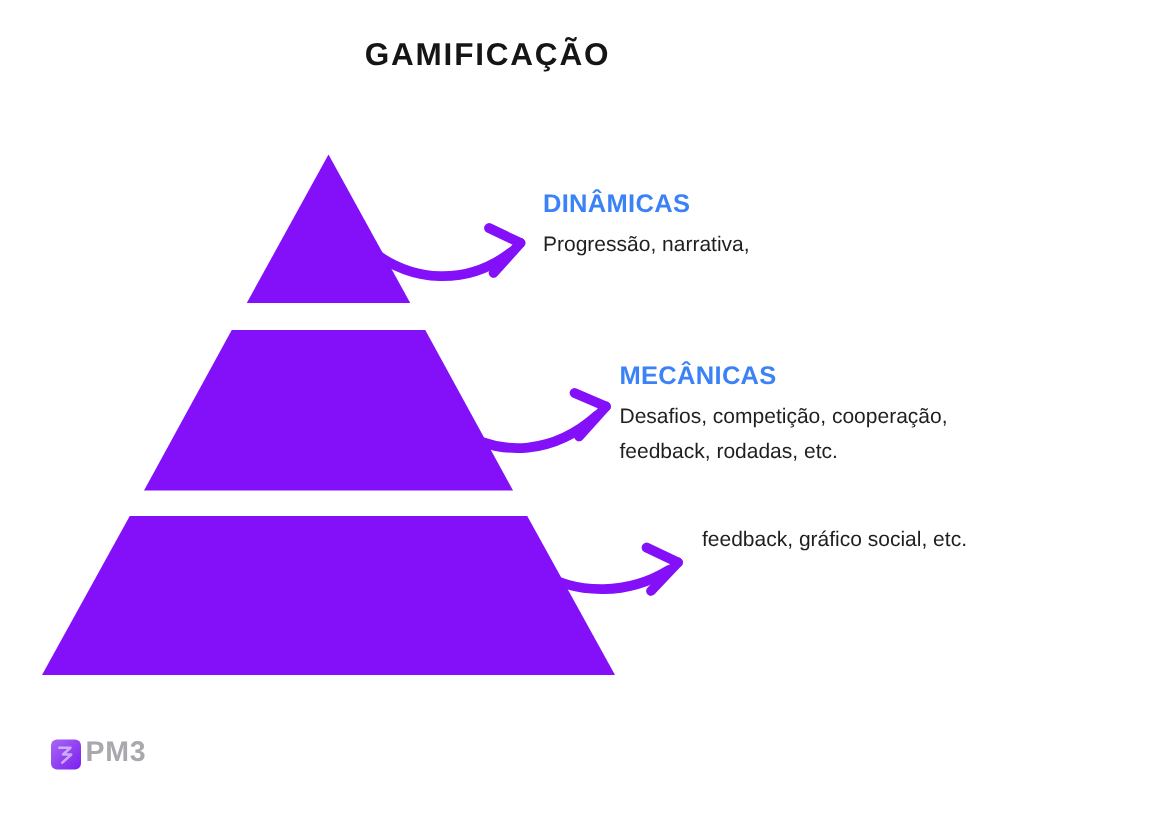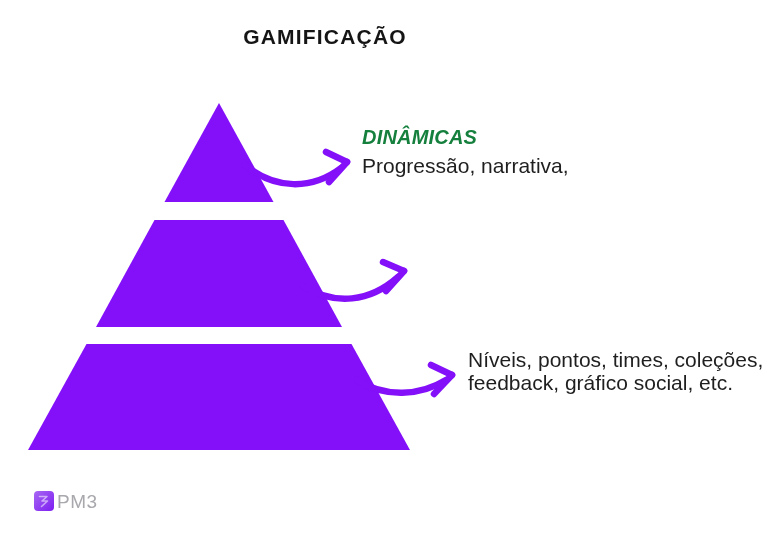--- a/index.html
+++ b/index.html
@@ -27,40 +27,40 @@
     position: absolute;
     left: 0; top: 0;
     width: 776px; height: 545px;
   }
   .section {
     position: absolute;
     color: #1f1f1f;
   }
   .section h2 {
     margin: 0 0 5px 0;
-    font-size: 20px;
+    font-size: 17px;
     font-weight: bold;
     letter-spacing: 0.2px;
-    color: #15803d;
-    font-style: italic;
+    color: #3b82f6;
   }
   .section .line {
-    font-size: 21px;
+    font-size: 14px;
     line-height: 23px;
     color: #1f1f1f;
   }
   .sec-dinamicas   { left: 362px; top: 126px; }
   .sec-mecanicas   { left: 413px; top: 241px; }
   .sec-componentes { left: 468px; top: 348px; }
   .logo {
     position: absolute;
     left: 34px; top: 491px;
     display: flex;
-    align-items: flex-start;
+    align-items: flex-end;
     gap: 3px;
+    font-weight: bold;
   }
   .logo-mark {
     width: 20px; height: 20px;
     border-radius: 4px;
     background: linear-gradient(135deg, #a768f2 0%, #7d1df2 100%);
     display: flex;
     align-items: center;
     justify-content: center;
     flex: 0 0 auto;
   }
@@ -100,23 +100,27 @@
       <path d="M452 375 L431 365"></path>
       <path d="M452 375 L434 394"></path>
     </g>
   </svg>
 
   <div class="section sec-dinamicas">
     <h2>DINÂMICAS</h2>
     <div class="line">Progressão, narrativa,</div>
   </div>
 
+  <div class="section sec-mecanicas">
+    <h2>MECÂNICAS</h2>
+    <div class="line">Desafios, competição, cooperação,</div>
+    <div class="line">feedback, rodadas, etc.</div>
+  </div>
 
   <div class="section sec-componentes">
-    <div class="line">Níveis, pontos, times, coleções,</div>
     <div class="line">feedback, gráfico social, etc.</div>
   </div>
 
   <div class="logo">
     <span class="logo-mark">
       <svg width="14" height="14" viewBox="0 0 14 14" xmlns="http://www.w3.org/2000/svg">
         <path d="M2.5 2.5 H10 L5 7 H10.5 L4.5 12.5" fill="none" stroke="rgba(255,255,255,0.55)" stroke-width="1.6" stroke-linecap="round" stroke-linejoin="round"></path>
       </svg>
     </span>
     <span class="logo-text">PM3</span>

